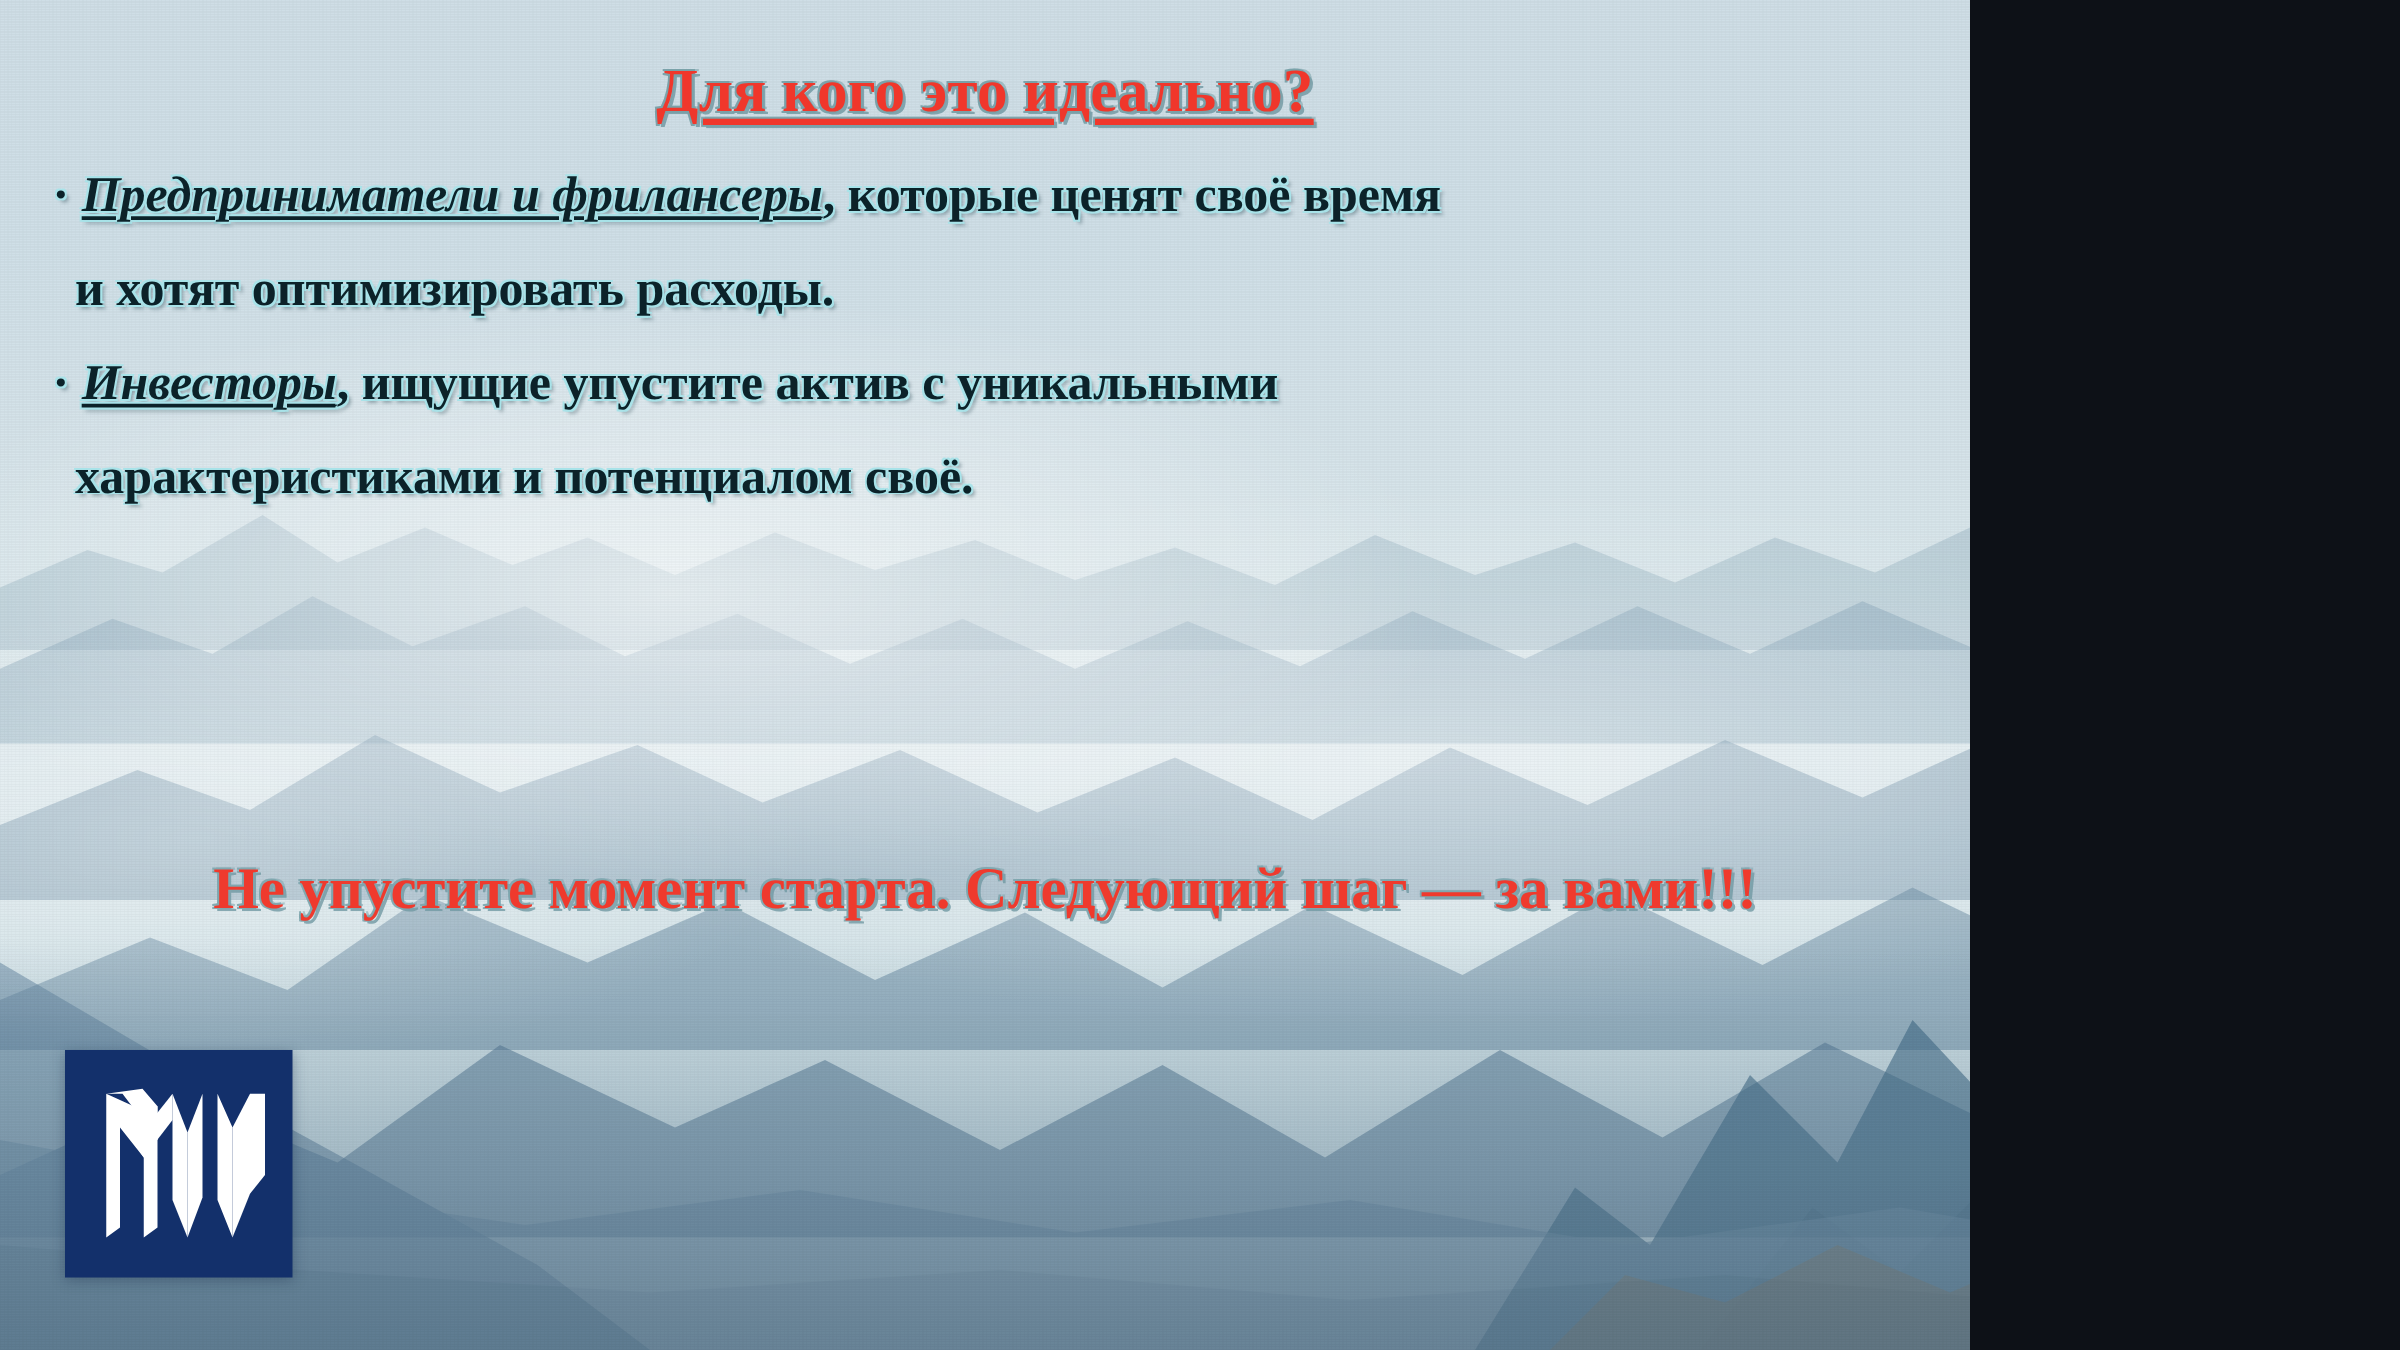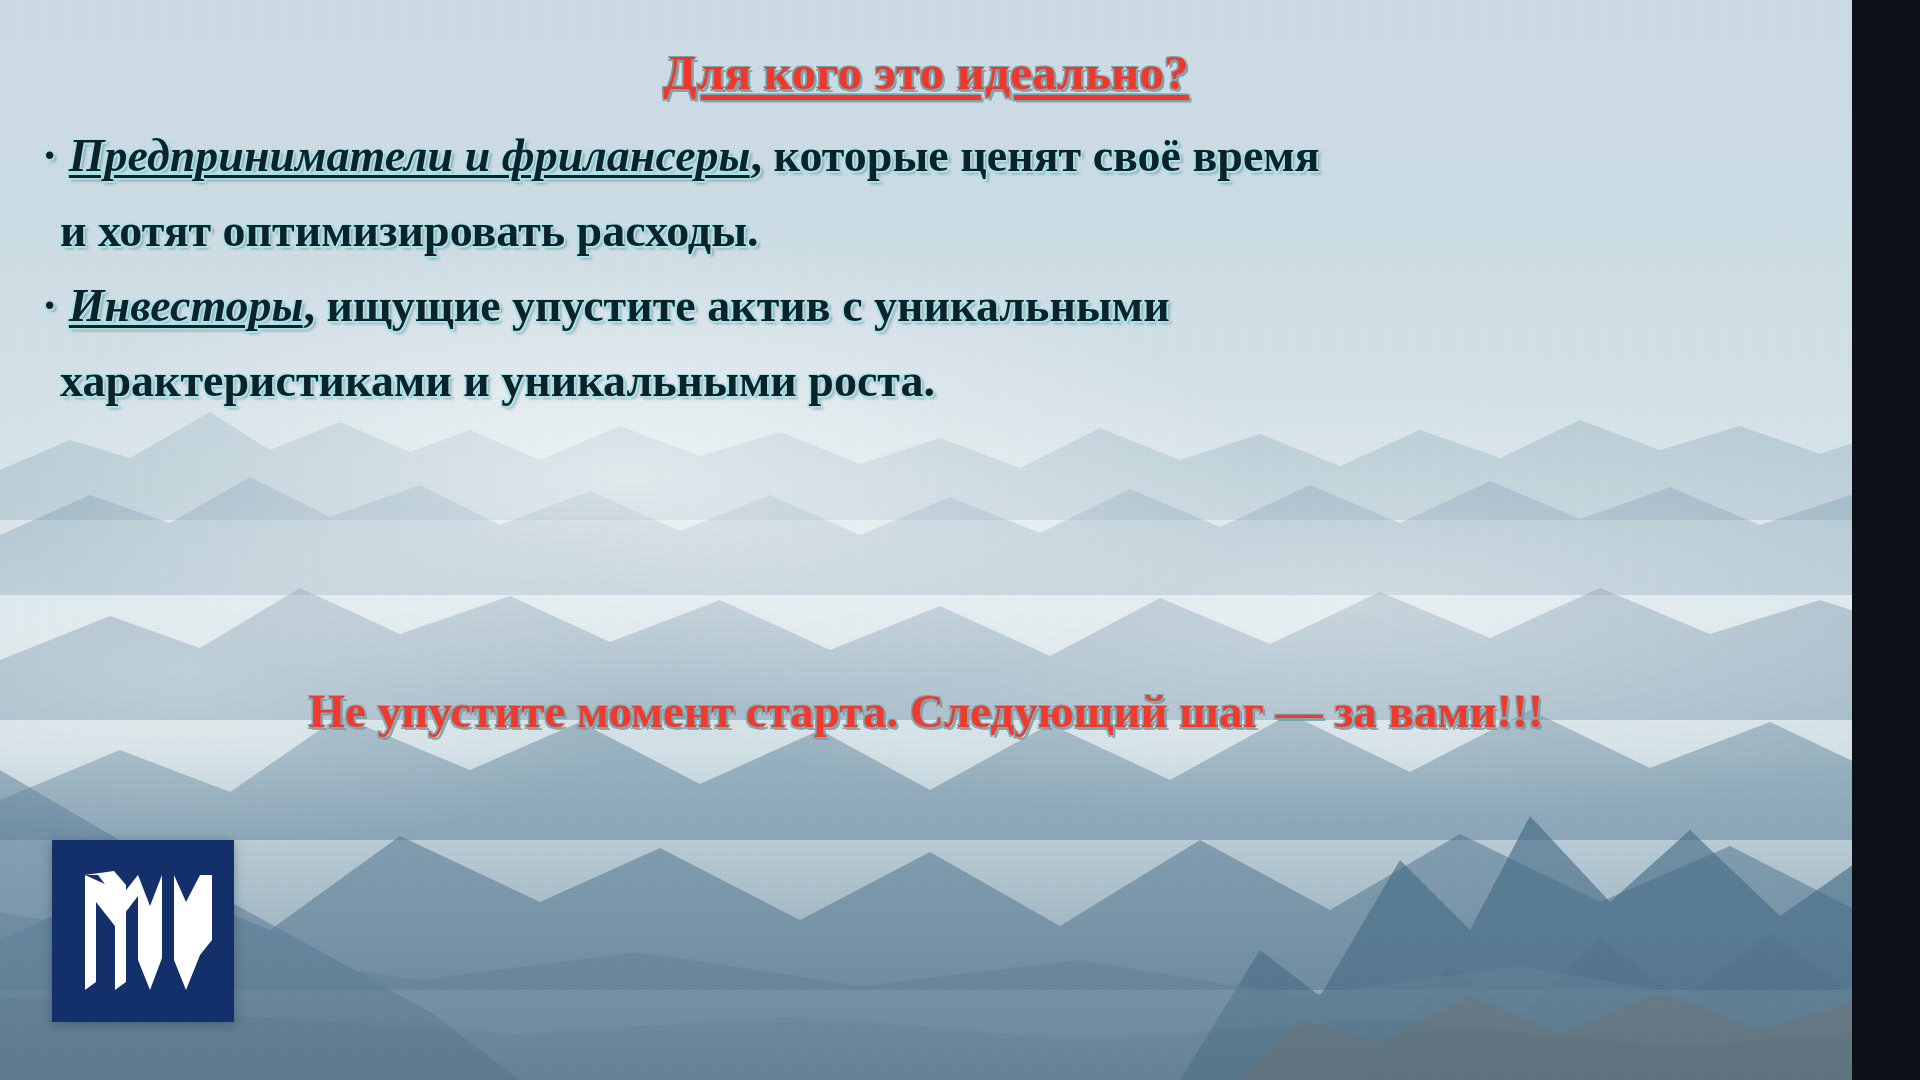--- a/index.html
+++ b/index.html
@@ -2,21 +2,21 @@
 <html lang="ru"><head>
 <meta charset="utf-8">
 <style>
   html, body {
     margin: 0;
     padding: 0;
     background: #0d1117;
   }
   #slide {
     position: relative;
-    width: 1852px;
+    width: 1576px;
     height: 1080px;
     overflow: hidden;
     font-family: "Liberation Serif", "DejaVu Serif", serif;
     background: #cfdfe6;
   }
 
   
   .bg-sky {
     position: absolute; inset: 0;
     background: linear-gradient(180deg,
@@ -80,21 +80,21 @@
        2.5px  2.5px 0 rgba(110,150,160,.80);
   }
 
   .bullets {
     position: absolute;
     top: 118px;
     left: 42px;
     right: 36px;
   }
   .bline {
-    font-size: 46px;
+    font-size: 40px;
     font-weight: bold;
     line-height: 75px;
     color: #0c2229;
     white-space: nowrap;
     text-shadow:
       -1.5px -1.5px 0 rgba(168,226,233,.98),
        1.5px -1.5px 0 rgba(168,226,233,.98),
       -1.5px  1.5px 0 rgba(168,226,233,.98),
        1.5px  1.5px 0 rgba(168,226,233,.98),
        3px 3px 3px rgba(18,52,62,.35);
@@ -215,21 +215,21 @@
       </div>
       <div class="bline indent">
         <span>и хотят оптимизировать расходы.</span>
       </div>
 
       <div class="bline">
         <span class="dot">·</span>
         <em>Инвесторы</em><span>, ищущие упустите актив с уникальными</span>
       </div>
       <div class="bline indent">
-        <span>характеристиками и уникальными роста.</span>
+        <span>характеристиками и потенциалом своё.</span>
       </div>
 
 
     </div>
 
     <div class="cta">Не упустите момент старта. Следующий шаг — за вами!!!</div>
 
     <div class="logo-box">
       <svg viewBox="0 0 182 182">
 

